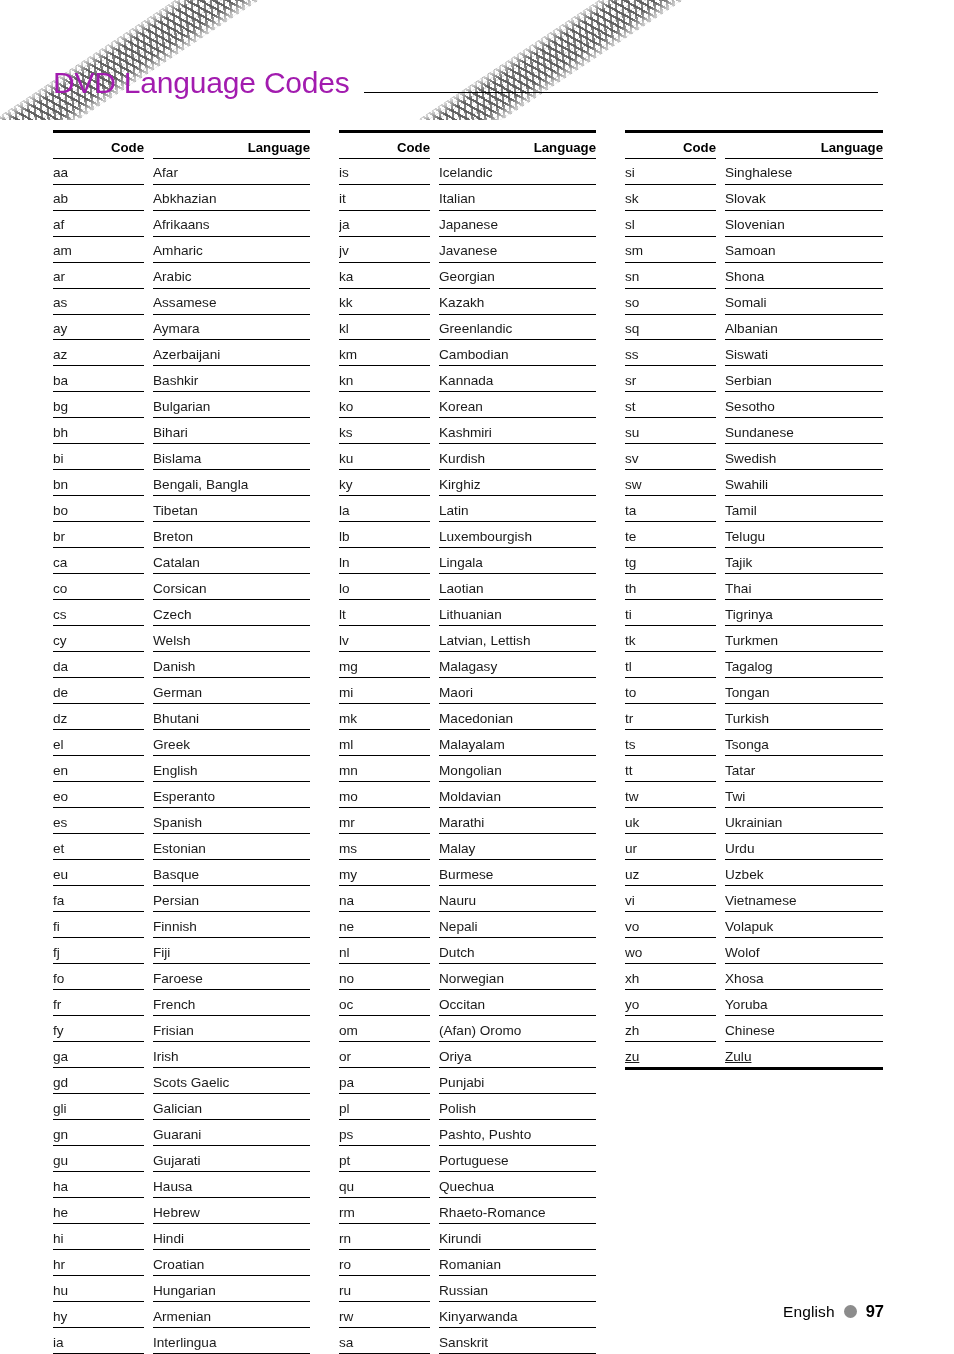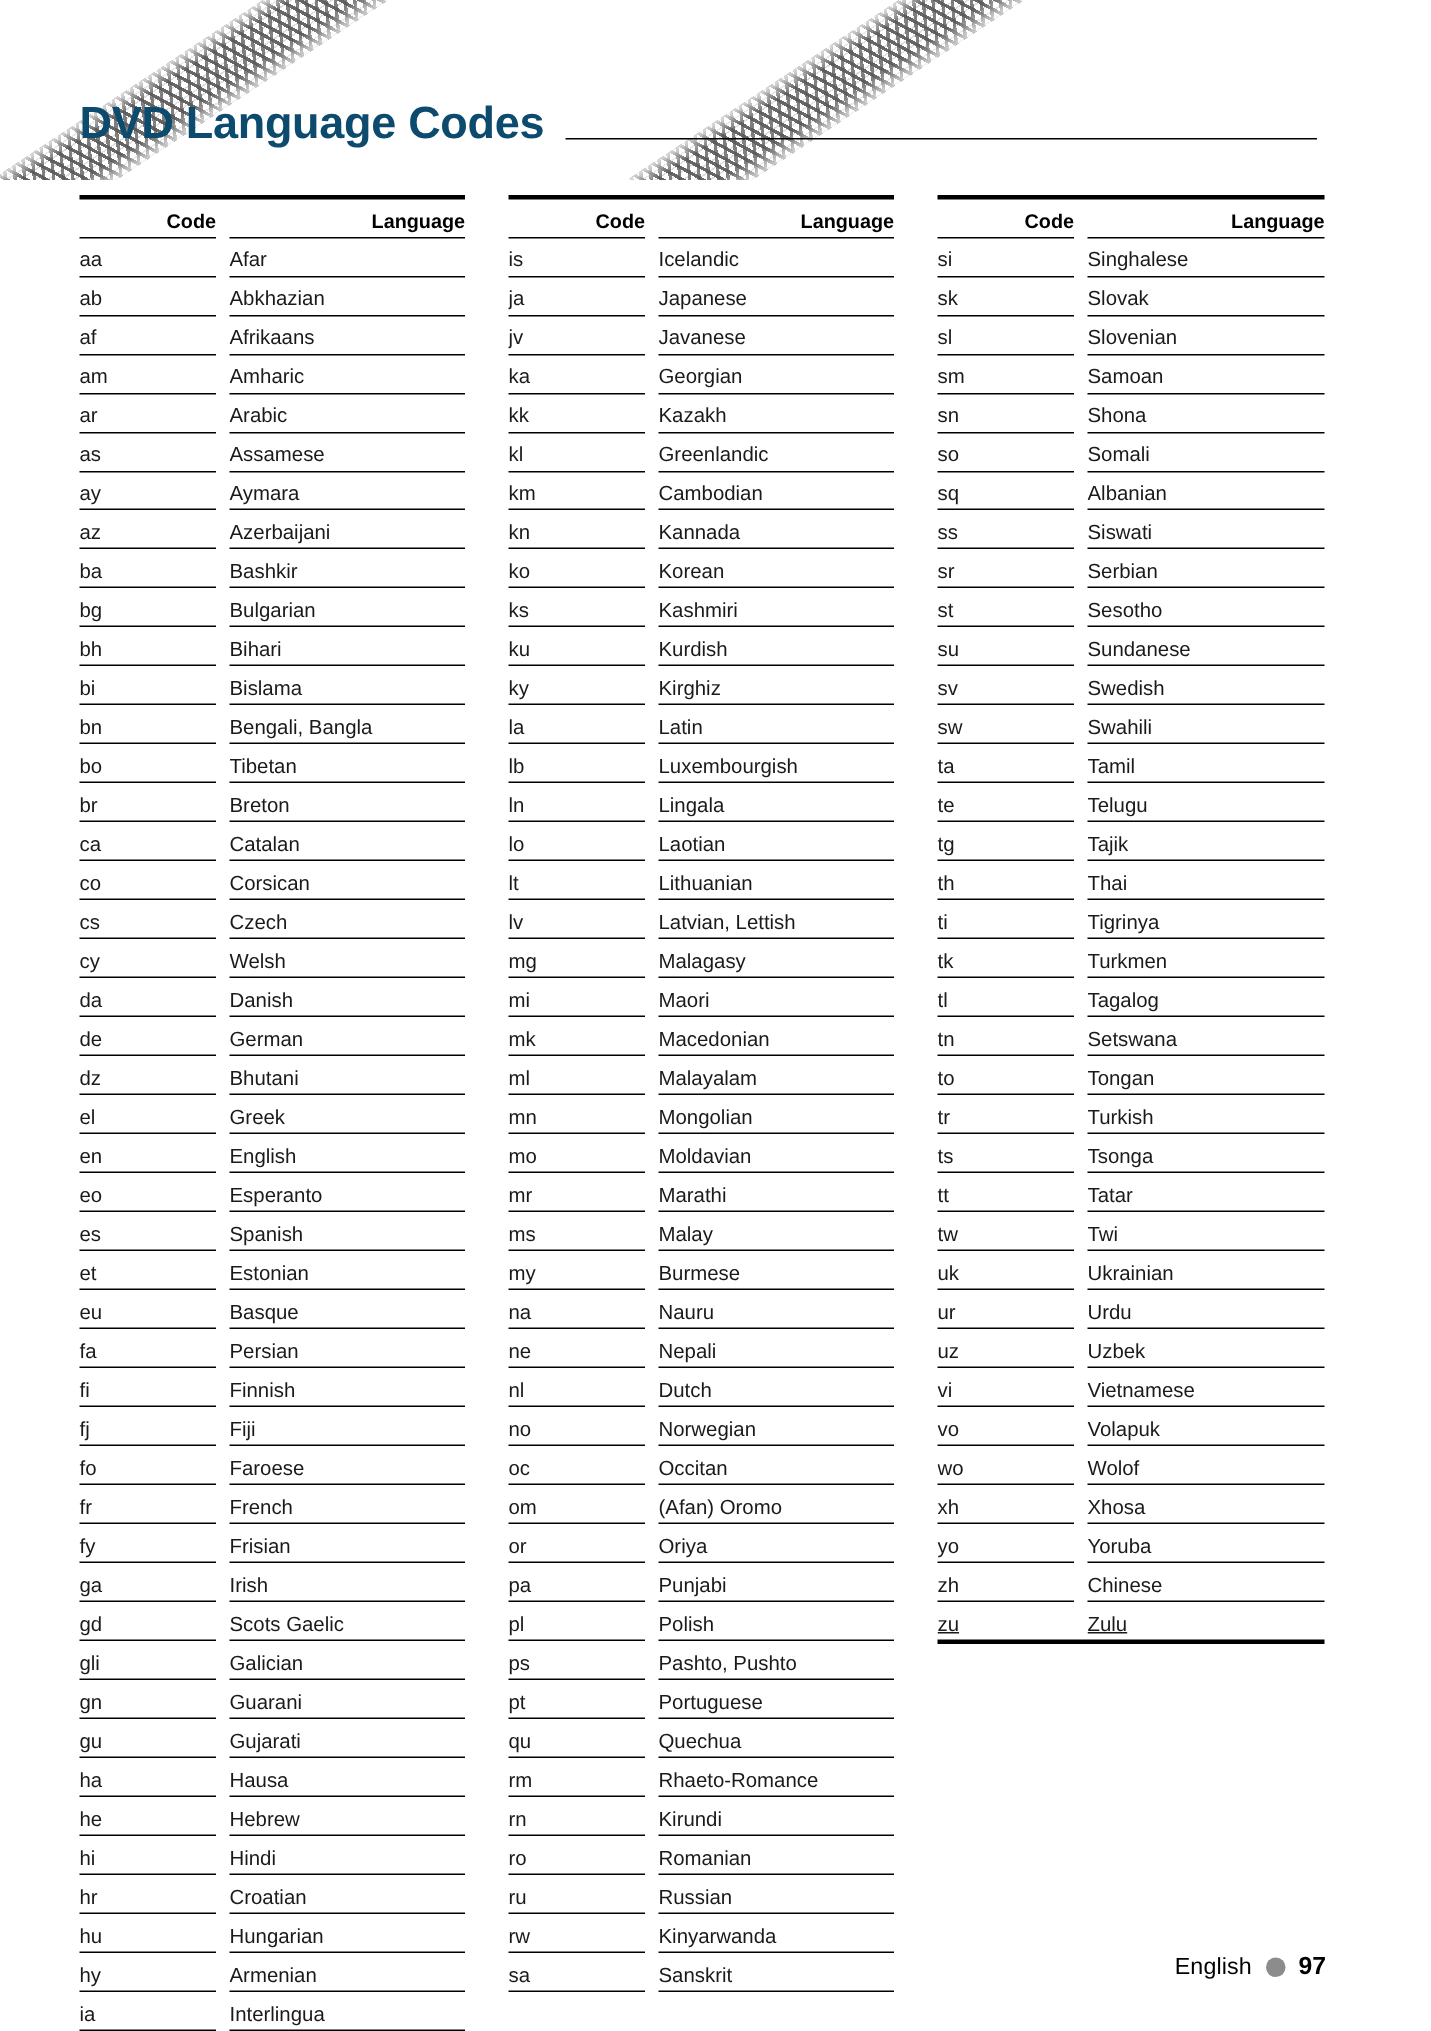--- a/index.html
+++ b/index.html
@@ -68,25 +68,25 @@
     position: absolute;
     left: 53px;
     top: 54px;
     width: 825px;
     height: 46px;
     display: flex;
     align-items: flex-end;
   }
   .page-title {
     font-size: 30px;
-    font-weight: bold;
+    font-weight: normal;
     letter-spacing: -0.2px;
     line-height: 1;
     white-space: nowrap;
-    color: #0c4a6e;
+    color: #a21caf;
     position: relative;
     z-index: 5;
     padding-bottom: 2px;
   }
   .title-rule {
     flex: 1 1 auto;
     height: 0;
     border-bottom: 1.6px solid #000;
     margin-left: 14px;
     margin-bottom: 7px;
@@ -472,20 +472,25 @@
           <th>Code</th>
           <th class="gap"></th>
           <th>Language</th>
         </tr>
       <tr class="row">
             <td>is</td>
             <td class="gap"></td>
             <td>Icelandic</td>
           </tr>
           <tr class="row">
+            <td>it</td>
+            <td class="gap"></td>
+            <td>Italian</td>
+          </tr>
+          <tr class="row">
             <td>ja</td>
             <td class="gap"></td>
             <td>Japanese</td>
           </tr>
           <tr class="row">
             <td>jv</td>
             <td class="gap"></td>
             <td>Javanese</td>
           </tr>
           <tr class="row">
@@ -812,25 +817,20 @@
             <td>tk</td>
             <td class="gap"></td>
             <td>Turkmen</td>
           </tr>
           <tr class="row">
             <td>tl</td>
             <td class="gap"></td>
             <td>Tagalog</td>
           </tr>
           <tr class="row">
-            <td>tn</td>
-            <td class="gap"></td>
-            <td>Setswana</td>
-          </tr>
-          <tr class="row">
             <td>to</td>
             <td class="gap"></td>
             <td>Tongan</td>
           </tr>
           <tr class="row">
             <td>tr</td>
             <td class="gap"></td>
             <td>Turkish</td>
           </tr>
           <tr class="row">

